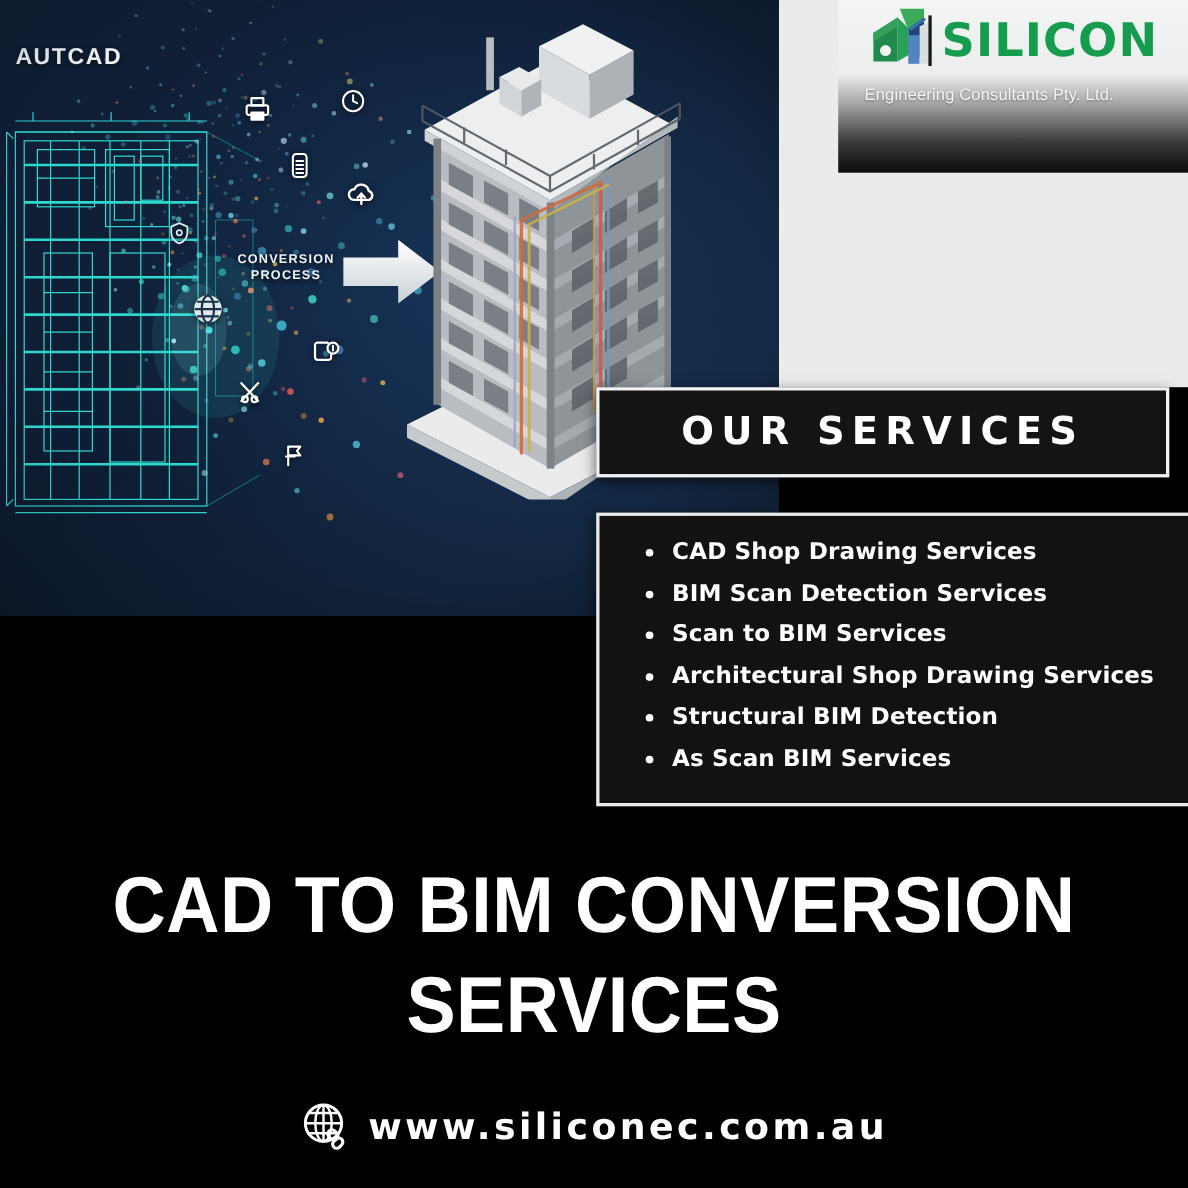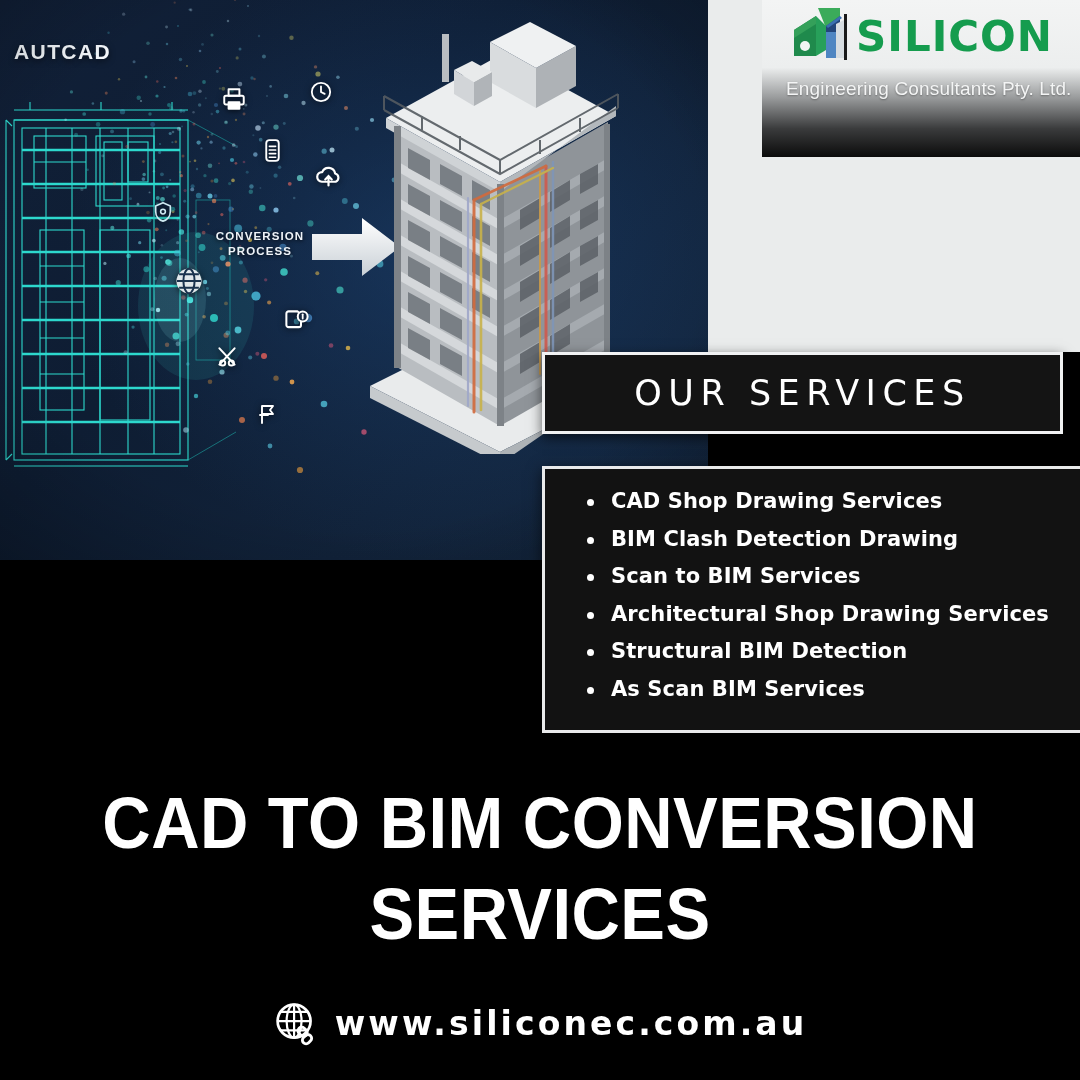--- a/index.html
+++ b/index.html
@@ -58,33 +58,33 @@
     background:linear-gradient(180deg,#f3f4f4 0%,#eceeee 43%,#9a9c9d 62%,#3a3b3c 82%,#0b0b0b 100%);
     overflow:hidden;
   }
   .logo-row { position:absolute; left:24px; top:6px; display:flex; align-items:center; gap:6px;text-align:right; }
   .logo-word {
     color:#159c4e; font-size:42px; font-weight:bold; letter-spacing:1px;
     line-height:1; font-family:"DejaVu Sans", sans-serif;
   }
   .logo-sub {
     position:absolute; left:24px; top:78px;
-    color:#f4f5f5; font-size:19px; letter-spacing:.15px; white-space:nowrap;
+    color:#f4f5f5; font-size:15px; letter-spacing:.15px; white-space:nowrap;
     text-shadow:0 1px 2px rgba(0,0,0,.35);
   }
 
   
   .banner {
     position:absolute; left:542px; top:352px; width:521px; height:82px;
     background:#141414; border:3px solid #f1f2f3;
     display:flex; align-items:center; justify-content:center;
     box-shadow:0 4px 12px rgba(0,0,0,.6);
   }
   .banner-text {
-    color:#fff; font-size:35px; font-weight:normal; letter-spacing:6.5px;
+    color:#fff; font-size:35px; font-weight:bold; letter-spacing:6.5px;
     font-family:"DejaVu Sans", sans-serif;
   }
 
   
   .svc-box {
     position:absolute; left:542px; top:466px; width:556px; height:267px;
     background:#121212; border:3px solid #e9eaeb;
     padding:22px 4px 18px 40px;
     box-shadow:0 4px 14px rgba(0,0,0,.6);
   }
@@ -409,21 +409,21 @@
   </div>
 
   <div class="svc-box">
     <ul class="svc-list">
       <li class="svc-item">
         <span class="bullet"></span>
         <span>CAD Shop Drawing Services</span>
       </li>
       <li class="svc-item">
         <span class="bullet"></span>
-        <span>BIM Clash Detection Drawing</span>
+        <span>BIM Scan Detection Services</span>
       </li>
       <li class="svc-item">
         <span class="bullet"></span>
         <span>Scan to BIM Services</span>
       </li>
       <li class="svc-item">
         <span class="bullet"></span>
         <span>Architectural Shop Drawing Services</span>
       </li>
       <li class="svc-item">

